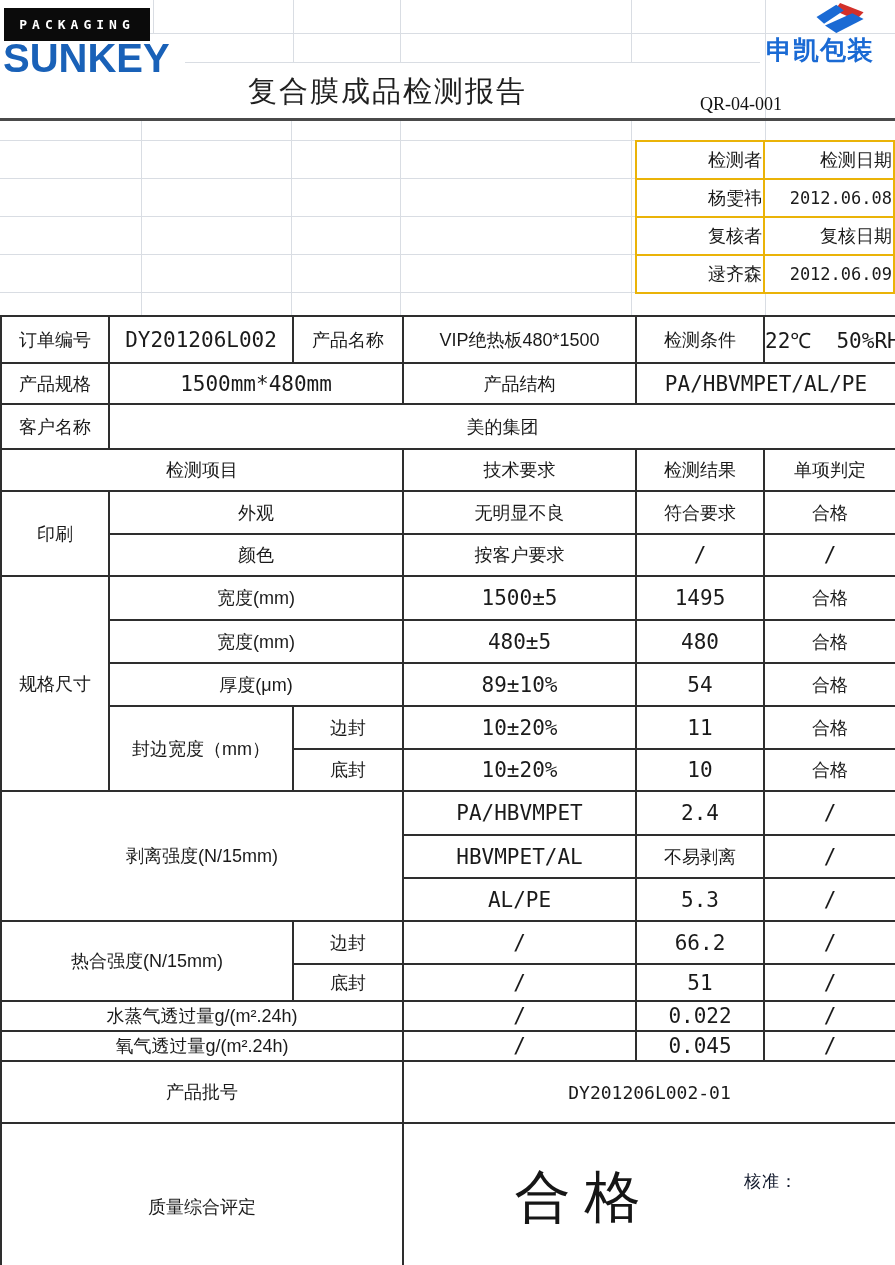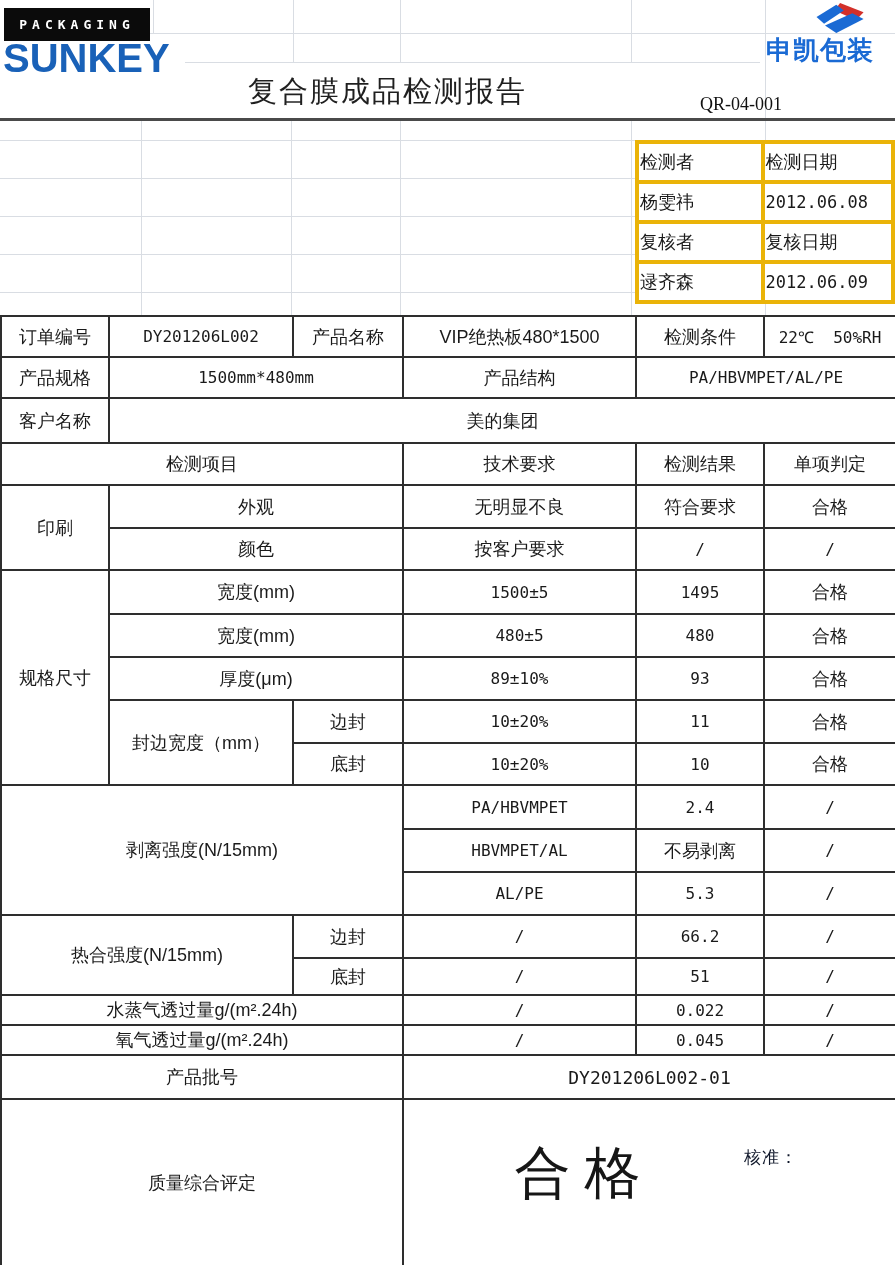--- a/index.html
+++ b/index.html
@@ -39,36 +39,36 @@
     font-family:"Liberation Serif",serif;font-size:18px;color:#111;
   }
   .title-rule{left:0;top:118px;width:895px;height:3px;background:#4a4a4a;}
 
   
   .mini{
     left:635px;top:140px;border-collapse:collapse;table-layout:fixed;
     background:#fff;position:absolute;
   }
   .mini td{
-    border:4px solid #eab308;width:127px;height:34px;text-align:left;
+    border:2px solid #eab308;width:127px;height:34px;text-align:right;
     vertical-align:middle;font-size:18px;white-space:pre;
   }
   .mini td.num{font-family:"DejaVu Sans Mono",monospace;font-size:17px;}
 
   
   .report{
     left:0;top:315px;width:895px;border-collapse:collapse;table-layout:fixed;
     position:absolute;background:#fff;
   }
   .report td{
     border:2px solid #2e2e2e;text-align:center;vertical-align:middle;
     padding:0;white-space:pre;overflow:hidden;
   }
   .cn{font-size:18px;}
-  .num{font-family:"DejaVu Sans Mono",monospace;font-size:16px;}
+  .num{font-family:"DejaVu Sans Mono",monospace;font-size:21px;}
   .final-cell{position:relative;}
   .big-pass{
     display:block;width:100%;text-align:center;transform:translateX(-65px);
     font-size:56px;letter-spacing:14px;color:#161616;
   }
   .approve{
     position:absolute;left:340px;top:46px;font-size:17px;letter-spacing:1px;color:#0f172a;
   }
 </style>
 </head>
@@ -136,21 +136,21 @@
   <colgroup>
     <col style="width:108px">
       <col style="width:184px">
       <col style="width:110px">
     <col style="width:233px">
       <col style="width:128px">
       <col style="width:132px">
   </colgroup>
 
   <tbody>
-      <tr style="height:41px;padding-left:25px;">
+      <tr style="height:47px;padding-left:25px;">
     <td class="cn">订单编号</td>
     <td class="num">DY201206L002</td>
     <td class="cn">产品名称</td>
     <td class="cn">VIP绝热板480*1500</td>
     <td class="cn">检测条件</td>
     <td class="num">22℃  50%RH</td>
   </tr>
 
   <tr style="height:41px;">
     <td class="cn">产品规格</td>
@@ -194,21 +194,21 @@
   </tr>
   <tr style="height:43px;">
     <td class="cn" colspan="2">宽度(mm)</td>
     <td class="num">480±5</td>
     <td class="num">480</td>
     <td class="cn">合格</td>
   </tr>
   <tr style="height:43px;">
     <td class="cn" colspan="2">厚度(μm)</td>
     <td class="num">89±10%</td>
-    <td class="num">93</td>
+    <td class="num">54</td>
     <td class="cn">合格</td>
   </tr>
   <tr style="height:43px;">
     <td class="cn" rowspan="2">封边宽度（mm）</td>
     <td class="cn">边封</td>
     <td class="num">10±20%</td>
     <td class="num">11</td>
     <td class="cn">合格</td>
   </tr>
   <tr style="height:42px;">
@@ -255,21 +255,21 @@
     <td class="num">0.022</td>
     <td class="num">/</td>
   </tr>
   <tr style="height:30px;">
     <td class="cn" colspan="3">氧气透过量g/(m².24h)</td>
     <td class="num">/</td>
     <td class="num">0.045</td>
     <td class="num">/</td>
   </tr>
 
-  <tr style="height:44px;">
+  <tr style="height:62px;">
     <td class="cn" colspan="3">产品批号</td>
     <td class="num" colspan="3" style="font-size:18px;">DY201206L002-01</td>
   </tr>
 
   <tr style="height:80px;">
     <td class="cn" colspan="3">质量综合评定</td>
     <td colspan="3" class="final-cell">
       <span class="big-pass">合格</span>
       <span class="approve">核准：</span>
     </td>

